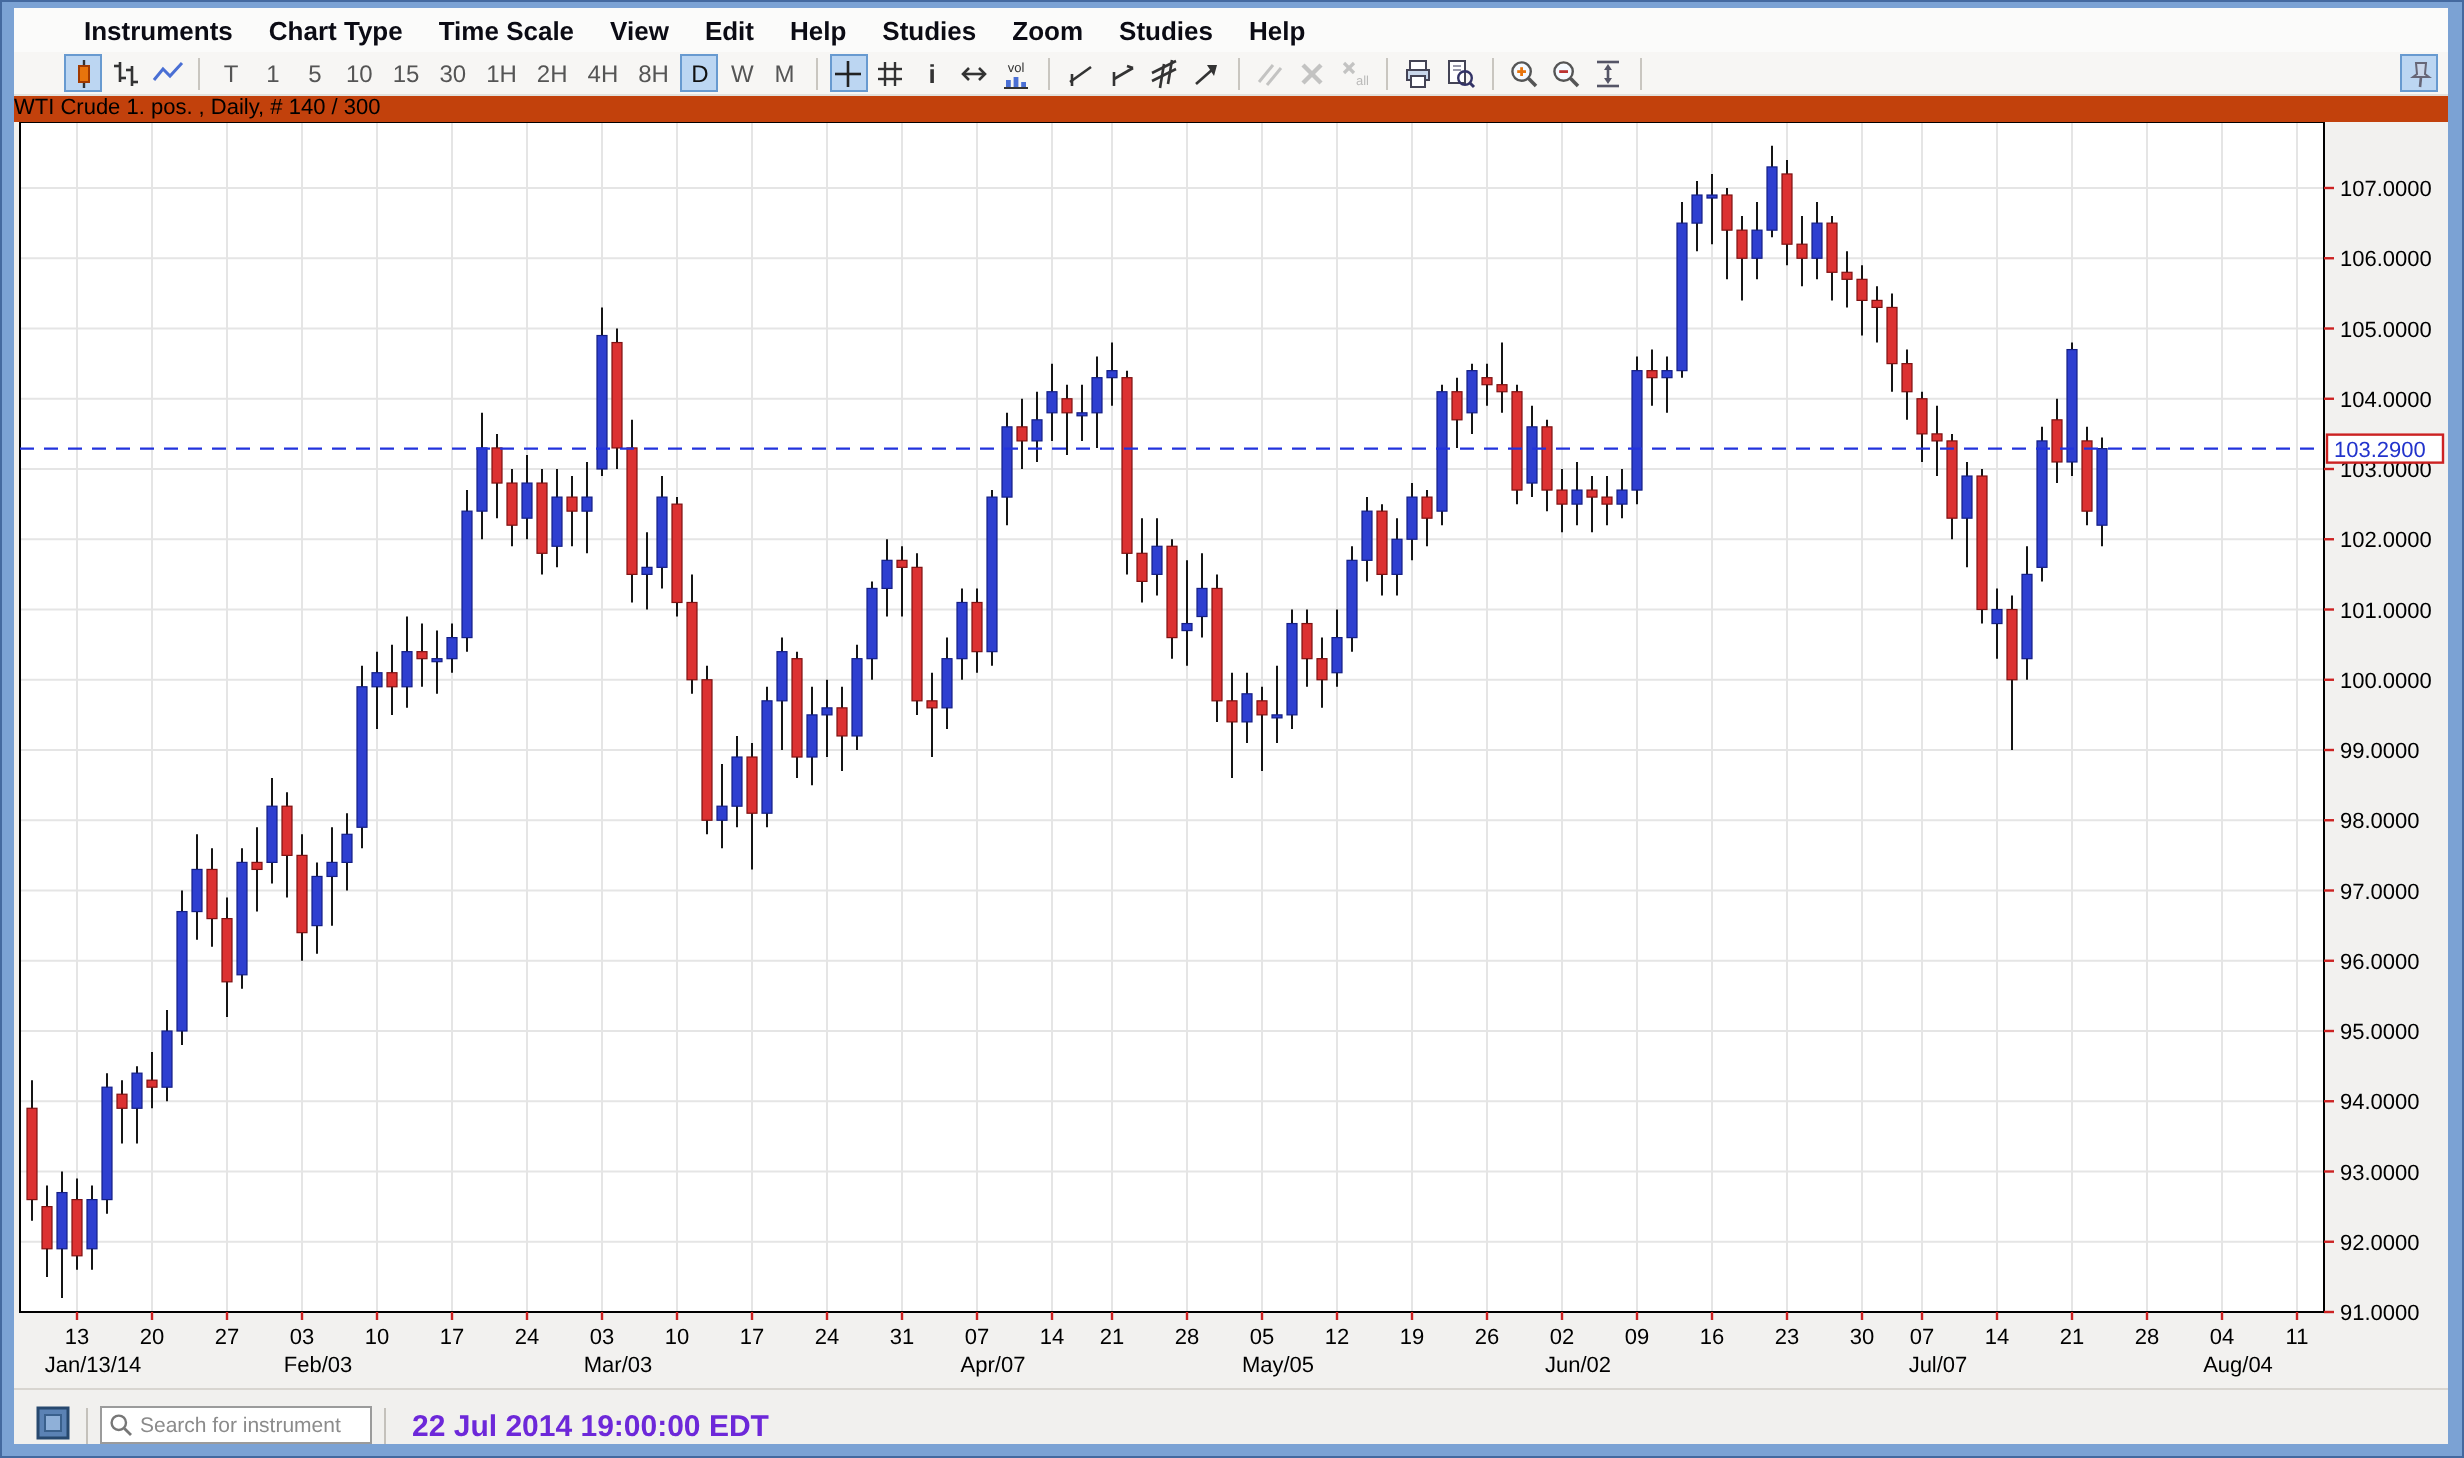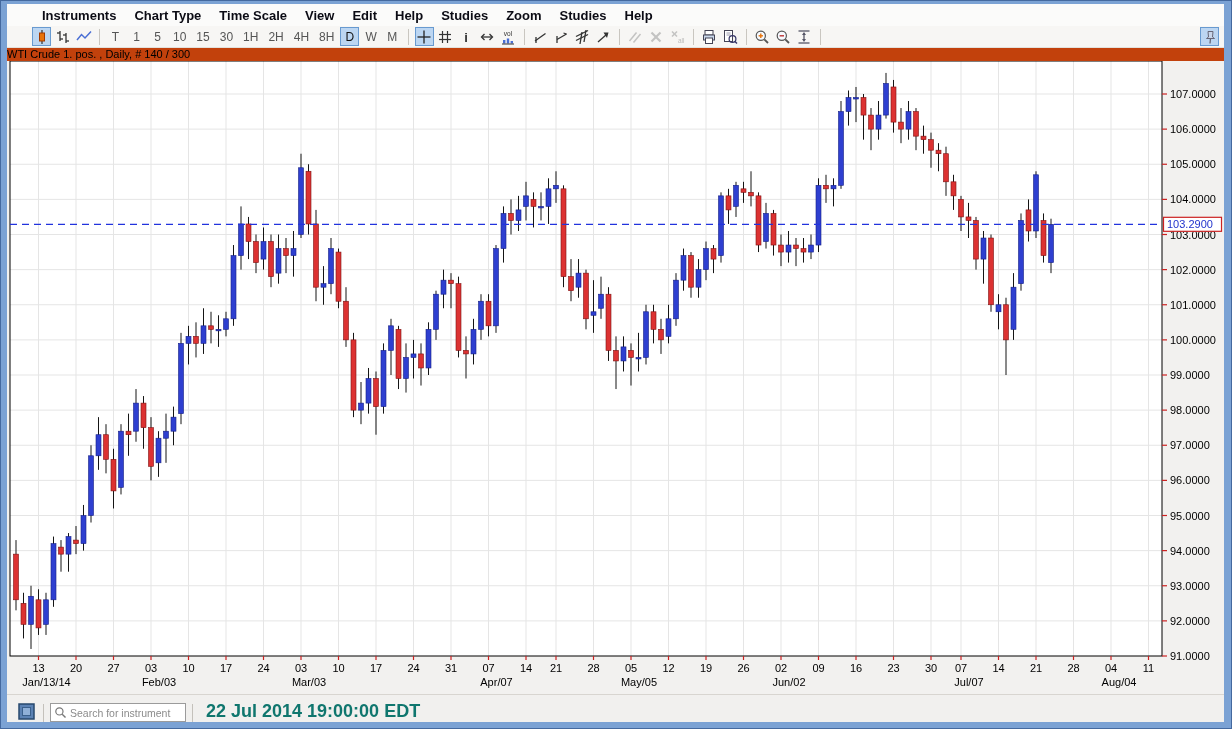--- a/index.html
+++ b/index.html
@@ -23,21 +23,21 @@
   
   .chart-region{position:relative;flex:1 1 auto;background:#f2f1ef;padding-left:22px;}
   .chart-region svg{position:absolute;left:0;top:0;}
   
   .statusbar{height:28px;background:#f1f0ee;border-top:1px solid #d8d5d0;display:flex;align-items:flex-end;padding-left:8px;flex:0 0 auto;}
   .winicon{width:22px;height:22px;display:flex;align-items:center;justify-content:center;}
   .ssep{width:1px;height:18px;background:#c4c1bb;margin:0 6px;}
   .searchbox{width:136px;height:19px;border:1px solid #9b9b9b;background:#fff;display:flex;align-items:center;padding:0 3px;}
   .searchbox input{border:none;outline:none;width:112px;font-size:10.5px;color:#444;background:transparent;padding:0 0 0 3px;}
   .searchbox input::placeholder{color:#8b8b8b;}
-  .timestamp{font-size:18px;font-weight:bold;color:#0f766e;margin-left:7px;white-space:nowrap;}
+  .timestamp{font-size:15px;font-weight:bold;color:#6d28d9;margin-left:7px;white-space:nowrap;}
 </style>
 </head>
 <body>
 
 <div class="window">
   <div class="content">
 
     <div class="menubar">
         <div class="menu-item">Instruments</div>
         <div class="menu-item">Chart Type</div>

